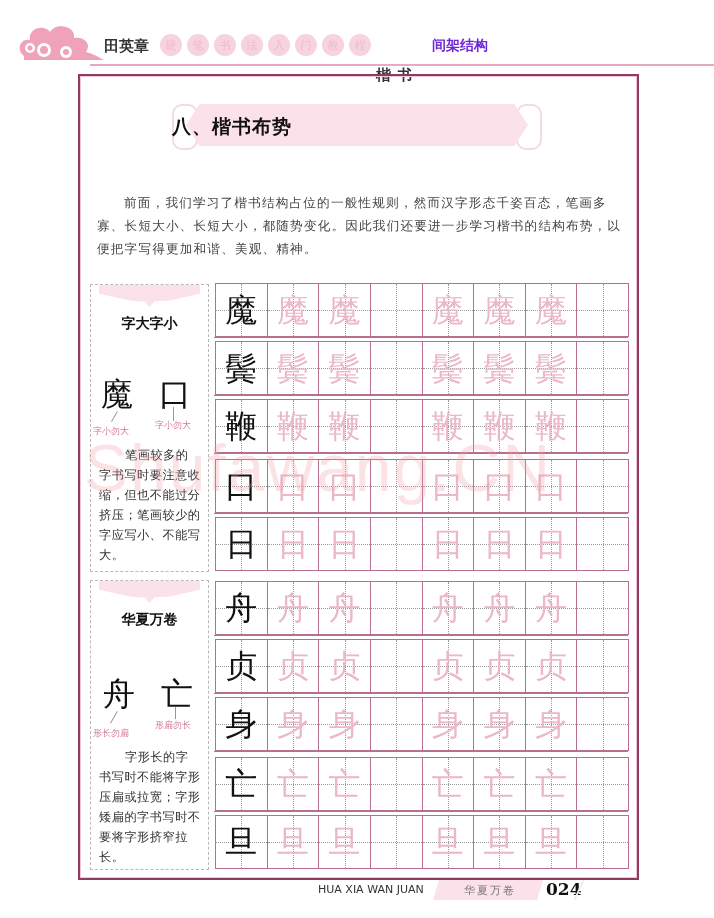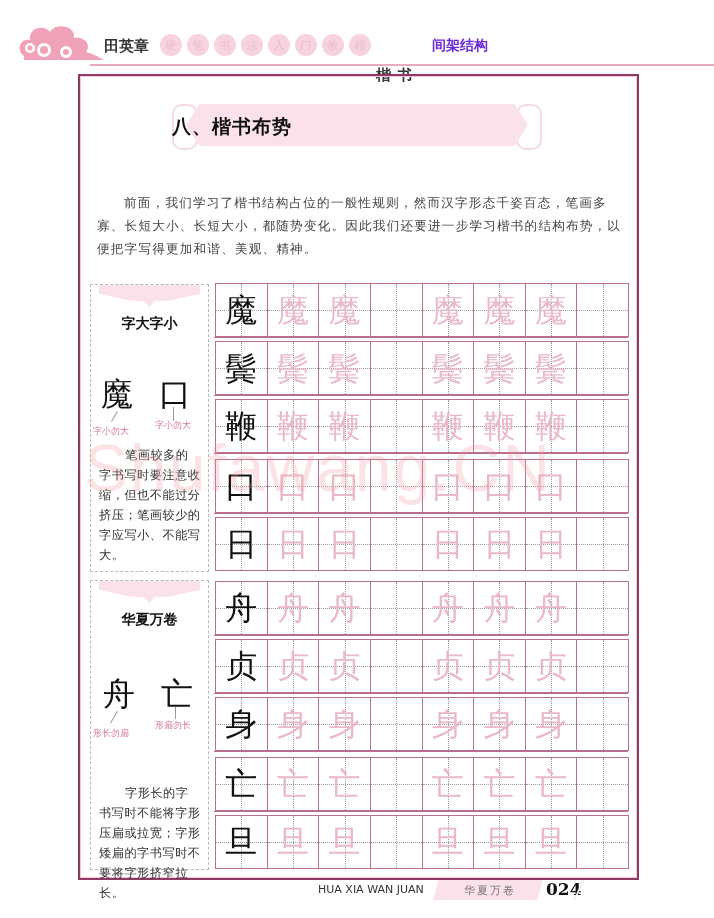--- a/index.html
+++ b/index.html
@@ -109,21 +109,21 @@
 
 <div class="side" style="top:580px;height:288px;">
   <div class="cap"></div>
   <div class="side-title">华夏万卷</div>
   <span class="demo" style="left:12px;top:92px;">舟</span>
   <span class="demo" style="left:70px;top:92px;">亡</span>
   <div class="leader" style="left:26px;top:130px;height:14px;transform:rotate(30deg);"></div>
   <div class="leader" style="left:84px;top:126px;height:12px;"></div>
   <span class="demo-note" style="left:2px;top:146px;">形长勿扁</span>
   <span class="demo-note" style="left:64px;top:138px;">形扁勿长</span>
-  <div class="side-desc" style="top:166px;text-indent:26px;margin-top:36px;">字形长的字书写时不能将字形压扁或拉宽；字形矮扁的字书写时不要将字形挤窄拉长。</div>
+  <div class="side-desc" style="top:166px;text-indent:26px;">字形长的字书写时不能将字形压扁或拉宽；字形矮扁的字书写时不要将字形挤窄拉长。</div>
 </div>
 
 <div id="grid">
     <div class="row" style="top: 283px;">
       <div class="cell">
         <span class="glyph model">魔</span>
       </div>
       <div class="cell">
         <span class="glyph trace">魔</span>
       </div>

